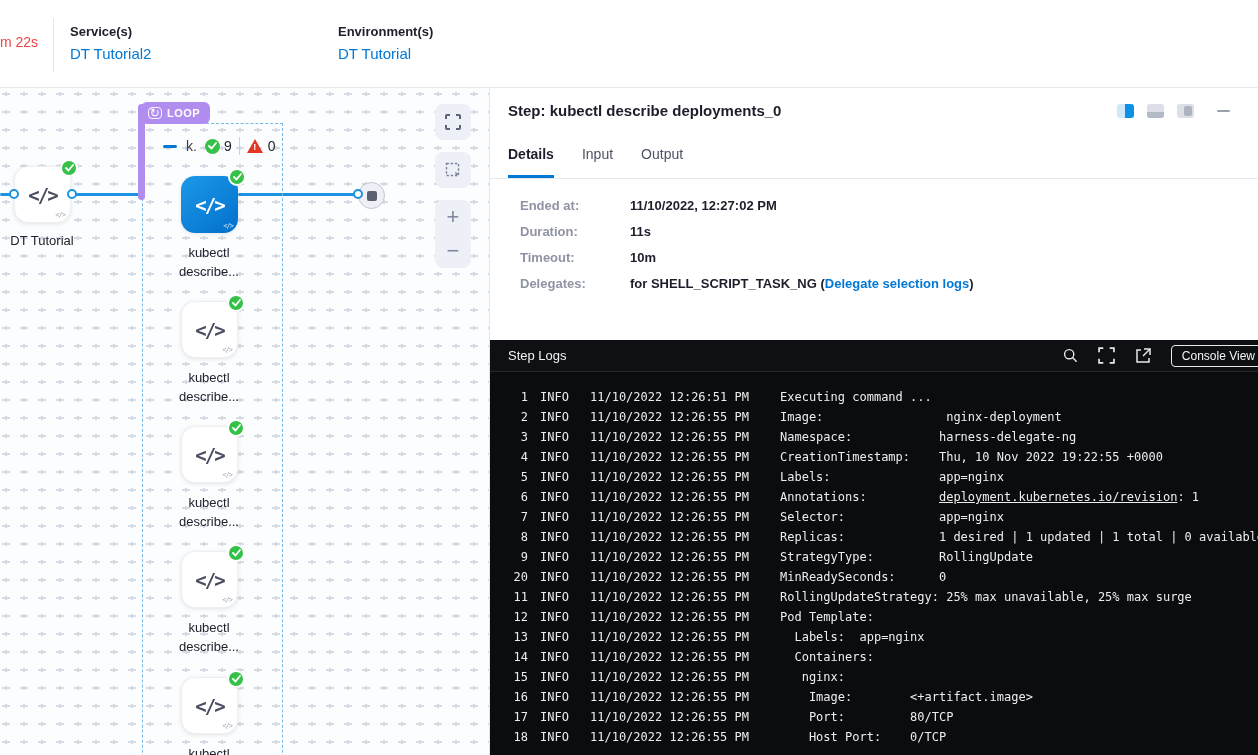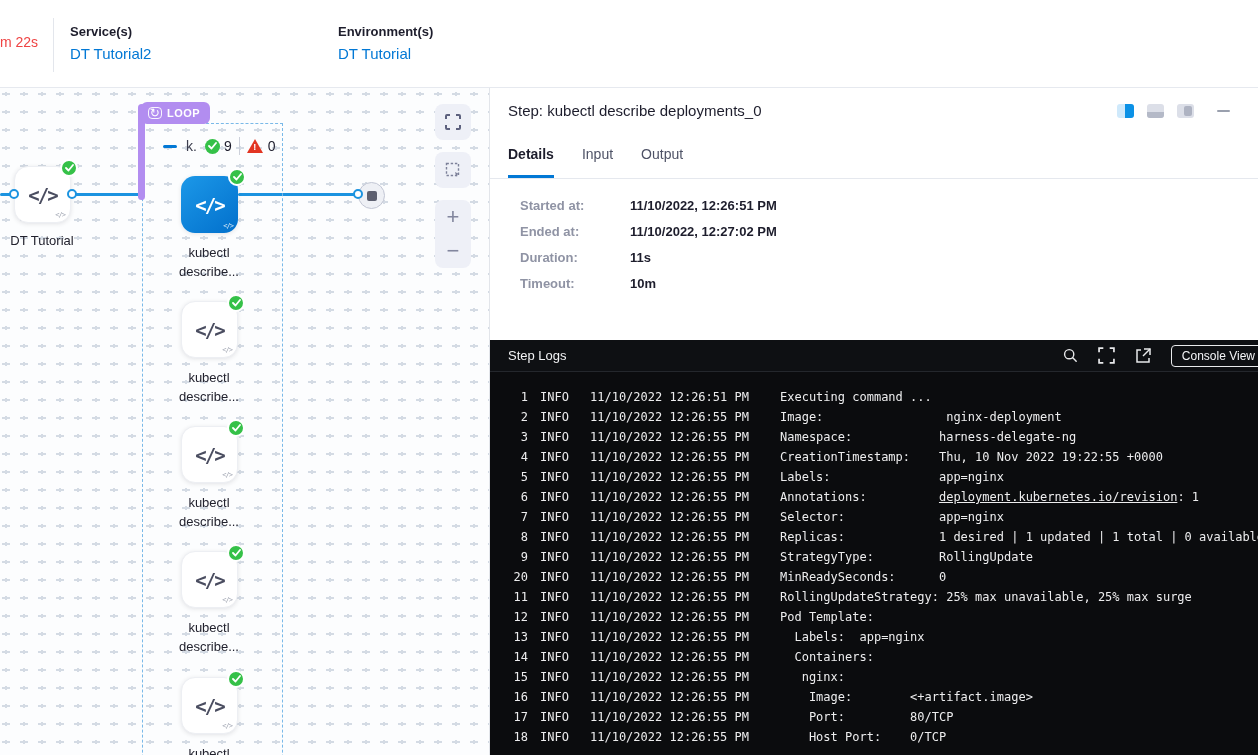--- a/index.html
+++ b/index.html
@@ -44,21 +44,21 @@
 
   .end-node { position:absolute; left:358px; top:94px; width:27px; height:27px; border-radius:50%; background:#eef0f5; border:1.5px solid #c2c6d4; z-index:3; display:flex; align-items:center; justify-content:center; }
   .end-node .stop-sq { width:10px; height:10px; background:#5d6070; border-radius:2px; }
 
   .cv-btn { position:absolute; left:435px; width:36px; background:#eef0f7; border-radius:8px; display:flex; align-items:center; justify-content:center; cursor:pointer; z-index:6; }
   .cv-zoom { position:absolute; left:435px; top:112px; width:36px; height:68px; background:#eef0f7; border-radius:8px; display:flex; flex-direction:column; align-items:center; justify-content:space-around; cursor:pointer; z-index:6; }
   .zoom-sign { color:#82869e; font-size:22px; line-height:20px; font-weight:400; }
 
   
   #right-panel { position:absolute; left:490px; top:88px; width:768px; height:252px; background:#fff; }
-  .panel-title { position:absolute; left:18px; top:14px; font-size:15px; font-weight:400; color:#1d1d2c; }
+  .panel-title { position:absolute; left:18px; top:14px; font-size:15px; font-weight:700; color:#1d1d2c; }
   .layout-icons { position:absolute; right:28px; top:16px; display:flex; gap:13px; align-items:center; }
   .li-ic { width:17px; height:14px; border-radius:3px; position:relative; cursor:pointer; }
   .li-split { background:#cfe9fb; } .li-split::after { content:""; position:absolute; right:0; top:0; width:9px; height:14px; background:#0b91e6; border-radius:0 3px 3px 0; }
   .li-bottom { background:#dcdfe8; } .li-bottom::after { content:""; position:absolute; left:0; bottom:0; width:17px; height:6px; background:#b4b9c7; border-radius:0 0 3px 3px; }
   .li-right { background:#dcdfe8; } .li-right::after { content:""; position:absolute; right:2px; top:2px; width:8px; height:10px; background:#aeb3c2; border-radius:2px; }
   .panel-minimize { width:13px; height:2.5px; background:#9aa0ae; border-radius:2px; margin-left:10px; cursor:pointer; }
 
   .tabs { position:absolute; left:18px; top:58px; display:flex; gap:28px;text-align:center; }
   .tab { font-size:14px; color:#4e5266; padding-bottom:13px; cursor:pointer; }
   .tab.active { font-weight:700; color:#1d1d2c; border-bottom:3px solid #0278d5; }
@@ -250,34 +250,34 @@
 
   <div class="tabs">
     <div class="tab active">Details</div>
     <div class="tab">Input</div>
     <div class="tab">Output</div>
   </div>
   <div class="tabs-rule"></div>
 
   <div id="details-rows">
       <div class="d-row">
-        <span class="d-label">Started at:</span>
-        <span class="d-value">11/10/2022, 12:26:51 PM</span>
-      </div>
-      <div class="d-row">
         <span class="d-label">Ended at:</span>
         <span class="d-value">11/10/2022, 12:27:02 PM</span>
       </div>
       <div class="d-row">
         <span class="d-label">Duration:</span>
         <span class="d-value">11s</span>
       </div>
       <div class="d-row">
         <span class="d-label">Timeout:</span>
         <span class="d-value">10m</span>
+      </div>
+      <div class="d-row">
+        <span class="d-label">Delegates:</span>
+        <span class="d-value"><span>for SHELL_SCRIPT_TASK_NG (</span><span class="d-link">Delegate selection logs</span><span>)</span></span>
       </div>
     </div>
 </div>
 
 <div id="step-logs">
   <div id="logs-header">
     <span class="logs-title">Step Logs</span>
     <div class="logs-tools">
       <span class="tool-ic">
         <svg width="15" height="15" viewBox="0 0 15 15">

